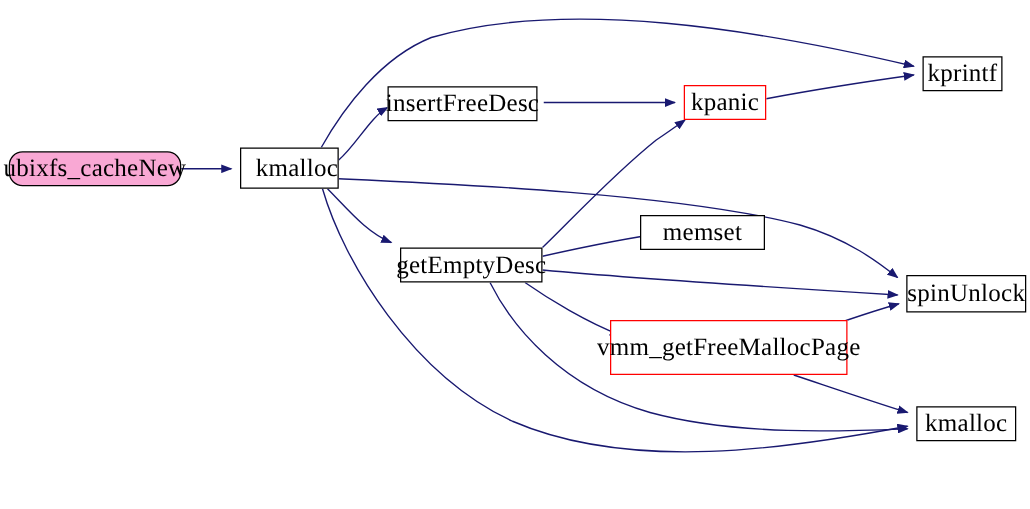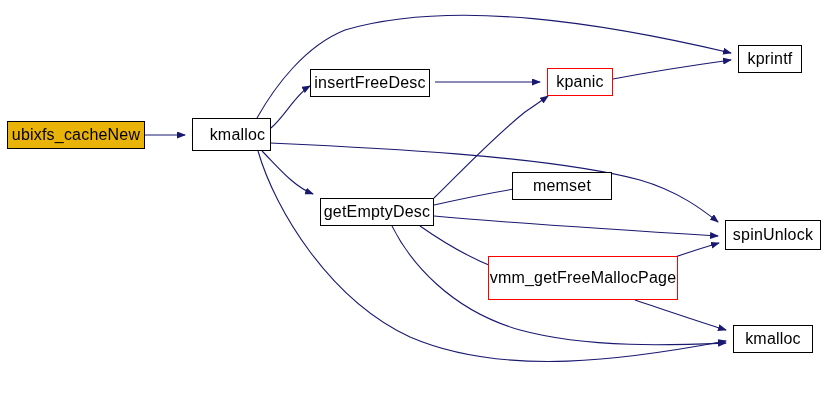--- a/index.html
+++ b/index.html
@@ -25,30 +25,31 @@
     height: 407px;
   }
   .node {
     position: absolute;
     box-sizing: border-box;
     display: flex;
     align-items: center;
     justify-content: center;
     background: #ffffff;
     border: 1px solid #000000;
-    font-family: Liberation Sans, sans-serif;
-    font-size: 16px;
+    font-family: Liberation Serif, serif;
+    font-size: 20px;
     line-height: 1;
     color: #000000;
     white-space: nowrap;
     letter-spacing: 0.2px;
   }
   .node.root {
-    background: #eab308;
+    background: #f9a8d4;
     border-color: #000000;
+    border-radius: 11px;
   }
   .node.highlight {
     border-color: #ff0000;
     border-width: 1px;
   }
   .node-label {
     pointer-events: none;
   }
 </style>
 </head>

